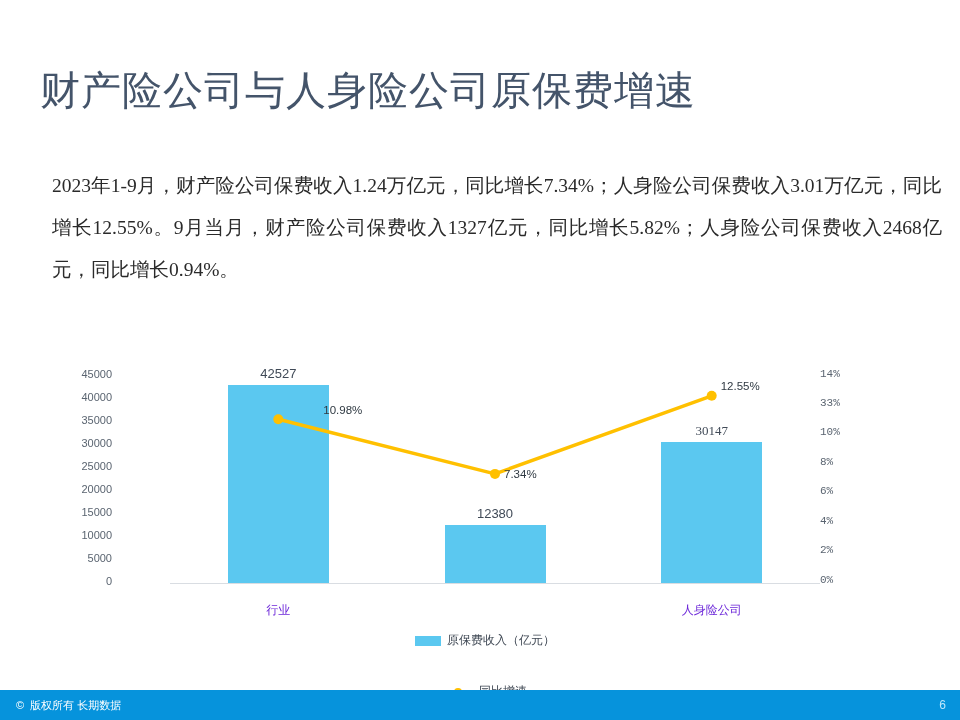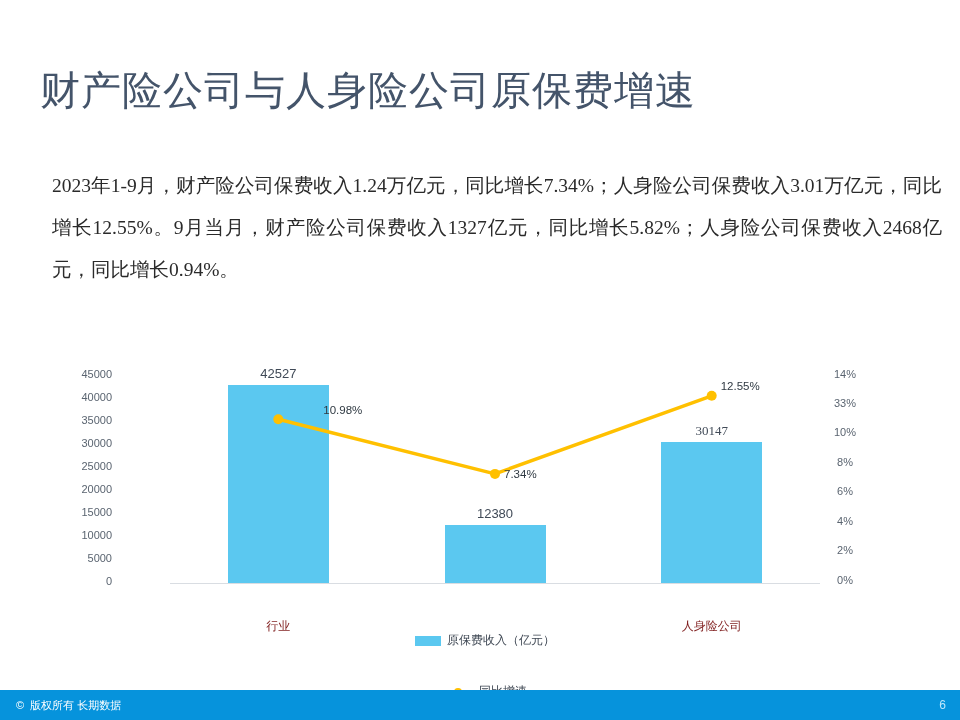--- a/index.html
+++ b/index.html
@@ -52,21 +52,21 @@
   }
 
   .axis-label {
     position: absolute;
     font-size: 11px;
     color: #5a6470;
     font-family: "Liberation Sans", sans-serif;
     white-space: nowrap;
   }
   .axis-label.left  { right: 748px; text-align: right; width: 60px; }
-  .axis-label.right { left: 710px;  text-align: center;  width: 50px; }
+  .axis-label.right { left: 710px;  text-align: left;  width: 50px; font-family: Liberation Mono, monospace; }
 
   .plot {
     position: absolute;
     left: 60px;
     top: 14px;
     width: 650px;
     height: 210px;
   }
 
   .baseline {
@@ -105,24 +105,23 @@
     position: absolute;
     font-size: 11.5px;
     color: #2f3942;
     white-space: nowrap;
   }
 
   .cat-label {
     position: absolute;
     top: 228px;
     font-size: 12px;
-    color: #7f1d1d;
+    color: #6d28d9;
     text-align: center;
     white-space: nowrap;
-    margin-top: 16px;
   }
 
   
   .legend {
     position: absolute;
     left: 0;
     top: 272px;
     width: 750px;
     display: flex;
     justify-content: center;

